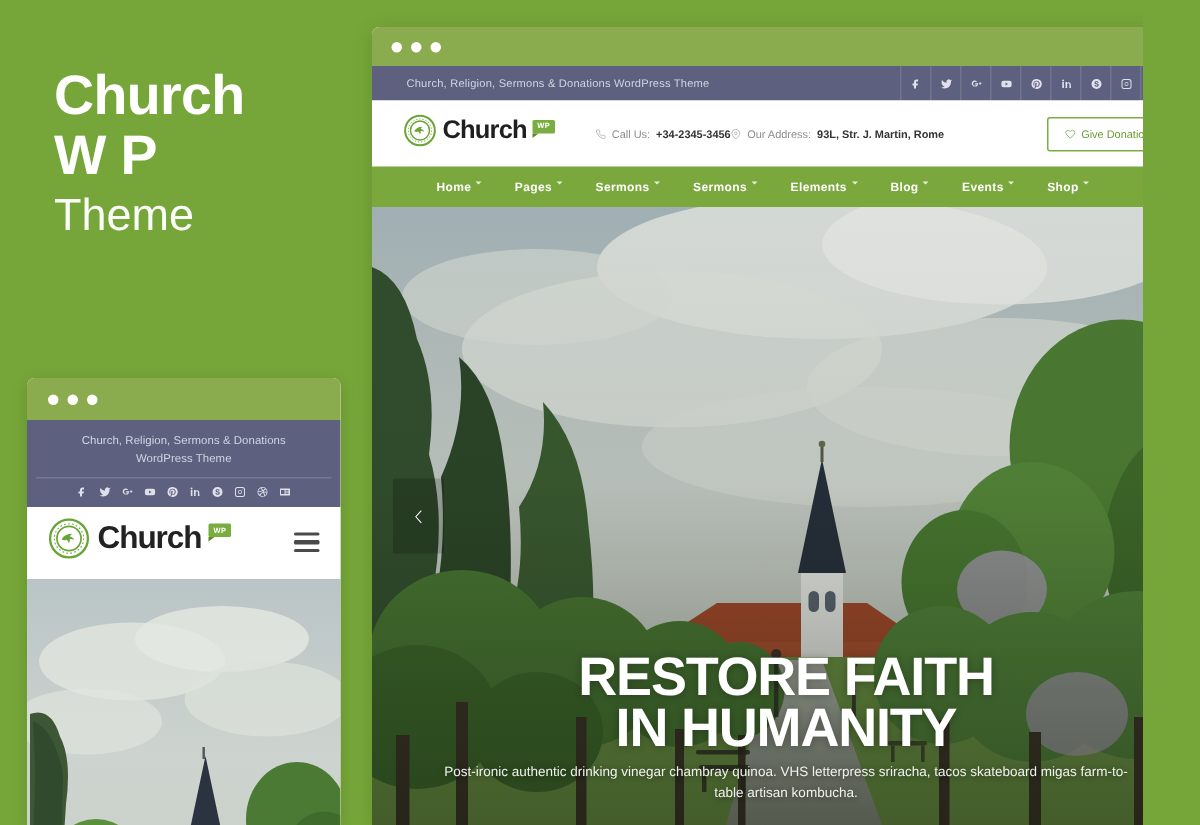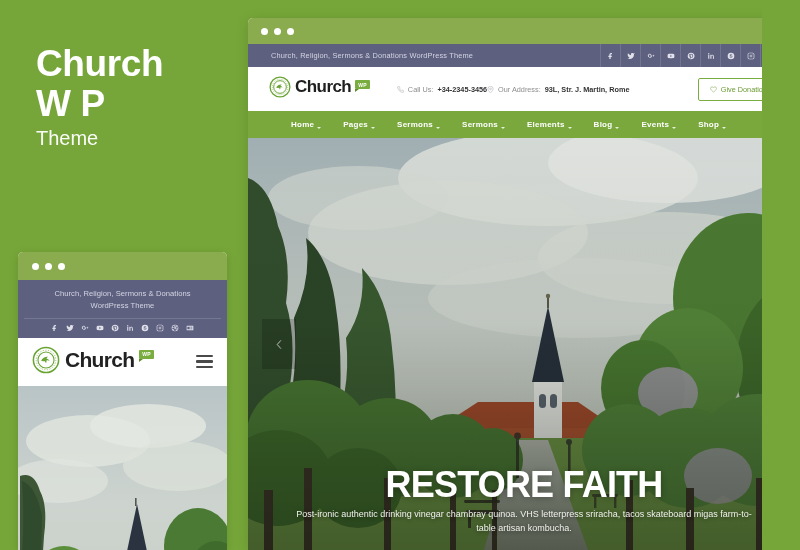--- a/index.html
+++ b/index.html
@@ -29,21 +29,21 @@
     width: 200px;
   }
   .title-main {
     font-size: 37px;
     font-weight: bold;
     color: #ffffff;
     line-height: 1.07;
     letter-spacing: -0.4px;
   }
   .title-sub {
-    font-size: 20px;
+    font-size: 30px;
     font-weight: 300;
     color: #ffffff;
     line-height: 1.1;
     margin-top: 4px;
     opacity: .97;
   }
   .title-by {
     font-size: 15px;
     font-weight: 400;
     color: #e4efd4;
@@ -231,21 +231,21 @@
     padding-left: 32px;
     position: relative;
   }
   .nav-item {
     color: #ffffff;
     font-size: 8px;
     font-weight: bold;
     padding: 0 11px;
     letter-spacing: .25px;
     display: flex;
-    align-items: flex-end;
+    align-items: flex-start;
     gap: 3px;
     white-space: nowrap;
   }
   .caret {
     width: 0; height: 0;
     border-left: 2.4px solid transparent;
     border-right: 2.4px solid transparent;
     border-top: 2.8px solid rgba(255,255,255,.82);
     margin-top: 1px;
   }
@@ -689,17 +689,18 @@
           </svg>
       </div>
       <div class="slider-arrow right">
         <svg viewBox="0 0 24 24">
             <polyline points="9,3 17,12 9,21"></polyline>
           </svg>
       </div>
 
       <div class="hero-caption">
         <div class="hero-h1">RESTORE FAITH</div>
+        <div class="hero-h1">IN HUMANITY</div>
         <div class="hero-p">Post-ironic authentic drinking vinegar chambray quinoa. VHS letterpress sriracha, tacos skateboard migas farm-to-table artisan kombucha.</div>
       </div>
     </div>
   </div>
 </div>
 
 </body></html>

